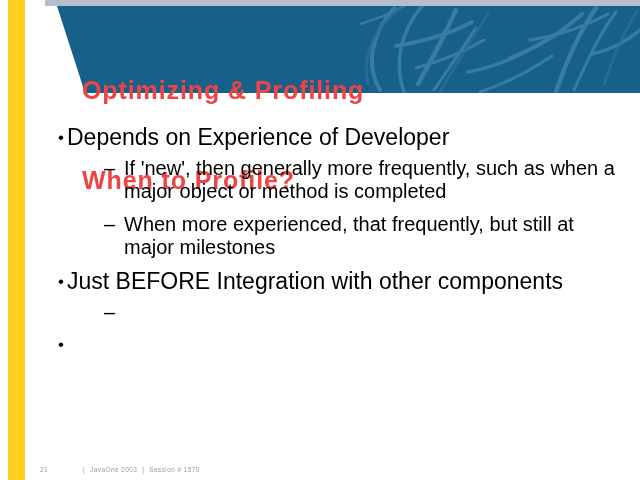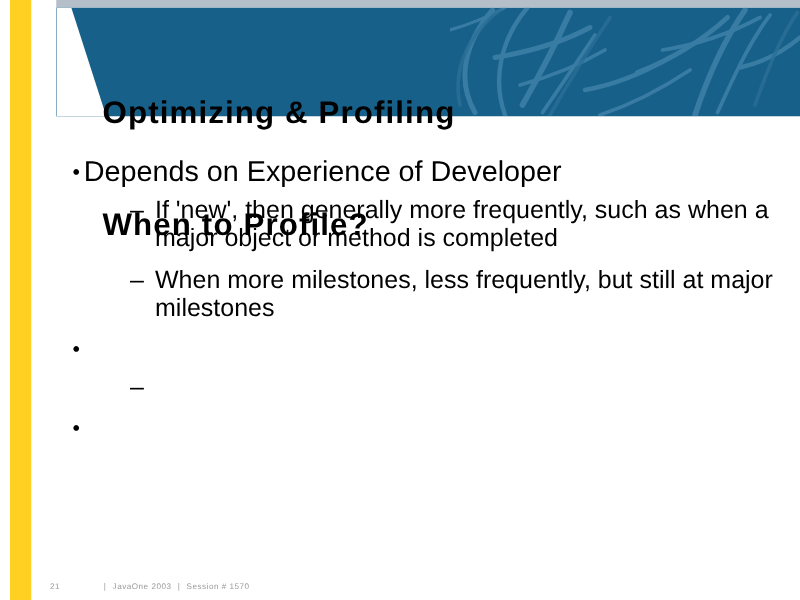--- a/index.html
+++ b/index.html
@@ -69,21 +69,21 @@
     z-index: 1;
   }
   #header-art svg { display: block; width: 100%; height: 100%; }
 
   
   #header-title {
     position: absolute;
     left: 82px; top: 15px;
     width: 420px;
     z-index: 4;
-    color: #000000;
+    color: #ef4444;
     font-size: 25px;
     font-weight: bold;
     line-height: 30px;
     letter-spacing: 0.9px;
     white-space: pre;
   }
   #header-title .tline { display: block; }
 
   
   #body {
@@ -200,25 +200,26 @@
       <span class="txt">Depends on Experience of Developer</span>
     </div>
 
     <div class="bullet-l2">
       <span class="dash">–</span>
       <span class="txt">If 'new', then generally more frequently, such as when a major object or method is completed</span>
     </div>
 
     <div class="bullet-l2 gap-after">
       <span class="dash">–</span>
-      <span class="txt">When more milestones, less frequently, but still at major milestones</span>
+      <span class="txt">When more experienced, that frequently, but still at major milestones</span>
     </div>
 
     <div class="bullet-l1">
       <span class="dot">•</span>
+      <span class="txt">Just BEFORE Integration with other components</span>
     </div>
 
     <div class="bullet-l2 gap-after">
       <span class="dash">–</span>
     </div>
 
     <div class="bullet-l1">
       <span class="dot">•</span>
     </div>
 

